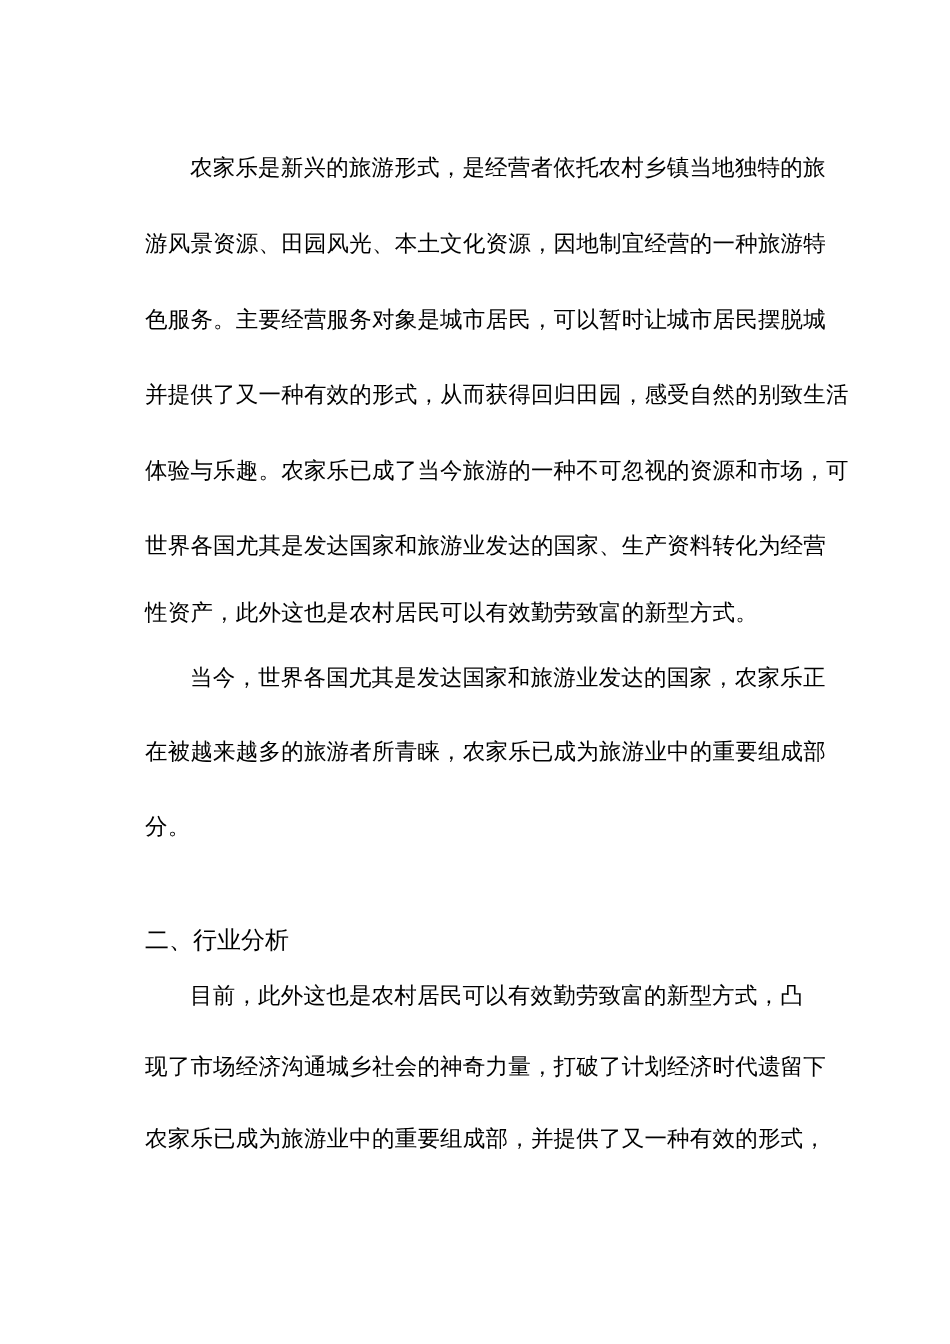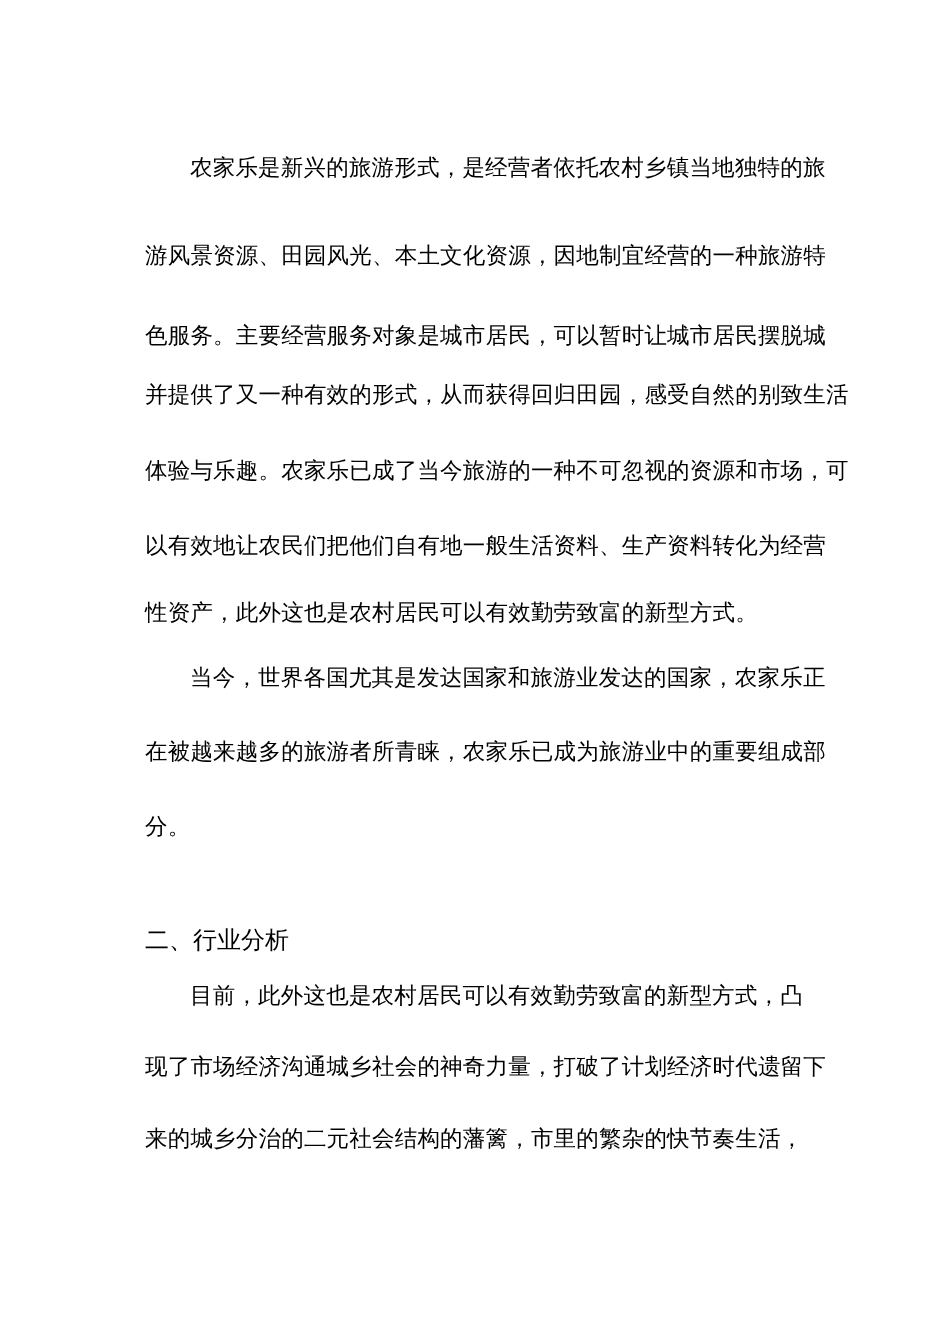--- a/index.html
+++ b/index.html
@@ -12,35 +12,35 @@
   .heading { position: absolute; left: 145px; font-size: 24px; font-weight: normal; line-height: 30px;
              font-family: "DejaVu Sans", "Liberation Sans", sans-serif; }
 </style>
 </head>
 <body>
 
 <div class="page">
 
   <div>
     <div class="line indent" style="top:152px">农家乐是新兴的旅游形式，是经营者依托农村乡镇当地独特的旅</div>
-    <div class="line" style="top:240px">游风景资源、田园风光、本土文化资源，因地制宜经营的一种旅游特</div>
-    <div class="line" style="top:320px">色服务。主要经营服务对象是城市居民，可以暂时让城市居民摆脱城</div>
+    <div class="line" style="top:228px">游风景资源、田园风光、本土文化资源，因地制宜经营的一种旅游特</div>
+    <div class="line" style="top:304px">色服务。主要经营服务对象是城市居民，可以暂时让城市居民摆脱城</div>
     <div class="line" style="top:379px">并提供了又一种有效的形式，从而获得回归田园，感受自然的别致生活</div>
     <div class="line" style="top:455px">体验与乐趣。农家乐已成了当今旅游的一种不可忽视的资源和市场，可</div>
-    <div class="line" style="top:530px">以有效地让农民们把他们自有地一般生活资料、生产资料转化为经营</div>
+    <div class="line" style="top:530px">世界各国尤其是发达国家和旅游业发达的国家、生产资料转化为经营</div>
     <div class="line" style="top:597px">性资产，此外这也是农村居民可以有效勤劳致富的新型方式。</div>
   </div>
 
   <div>
     <div class="line indent" style="top:662px">当今，世界各国尤其是发达国家和旅游业发达的国家，农家乐正</div>
     <div class="line" style="top:736px">在被越来越多的旅游者所青睐，农家乐已成为旅游业中的重要组成部</div>
     <div class="line" style="top:811px">分。</div>
   </div>
 
   <div class="heading" style="top:925px">二、行业分析</div>
 
   <div>
     <div class="line indent" style="top:980px">目前，此外这也是农村居民可以有效勤劳致富的新型方式，凸</div>
     <div class="line" style="top:1051px">现了市场经济沟通城乡社会的神奇力量，打破了计划经济时代遗留下</div>
-    <div class="line" style="top:1123px">来的城乡分治的二元社会结构的藩篱，市里的繁杂的快节奏生活，</div>
+    <div class="line" style="top:1123px">农家乐已成为旅游业中的重要组成部，并提供了又一种有效的形式，</div>
   </div>
 
 </div>
 
 </body></html>

